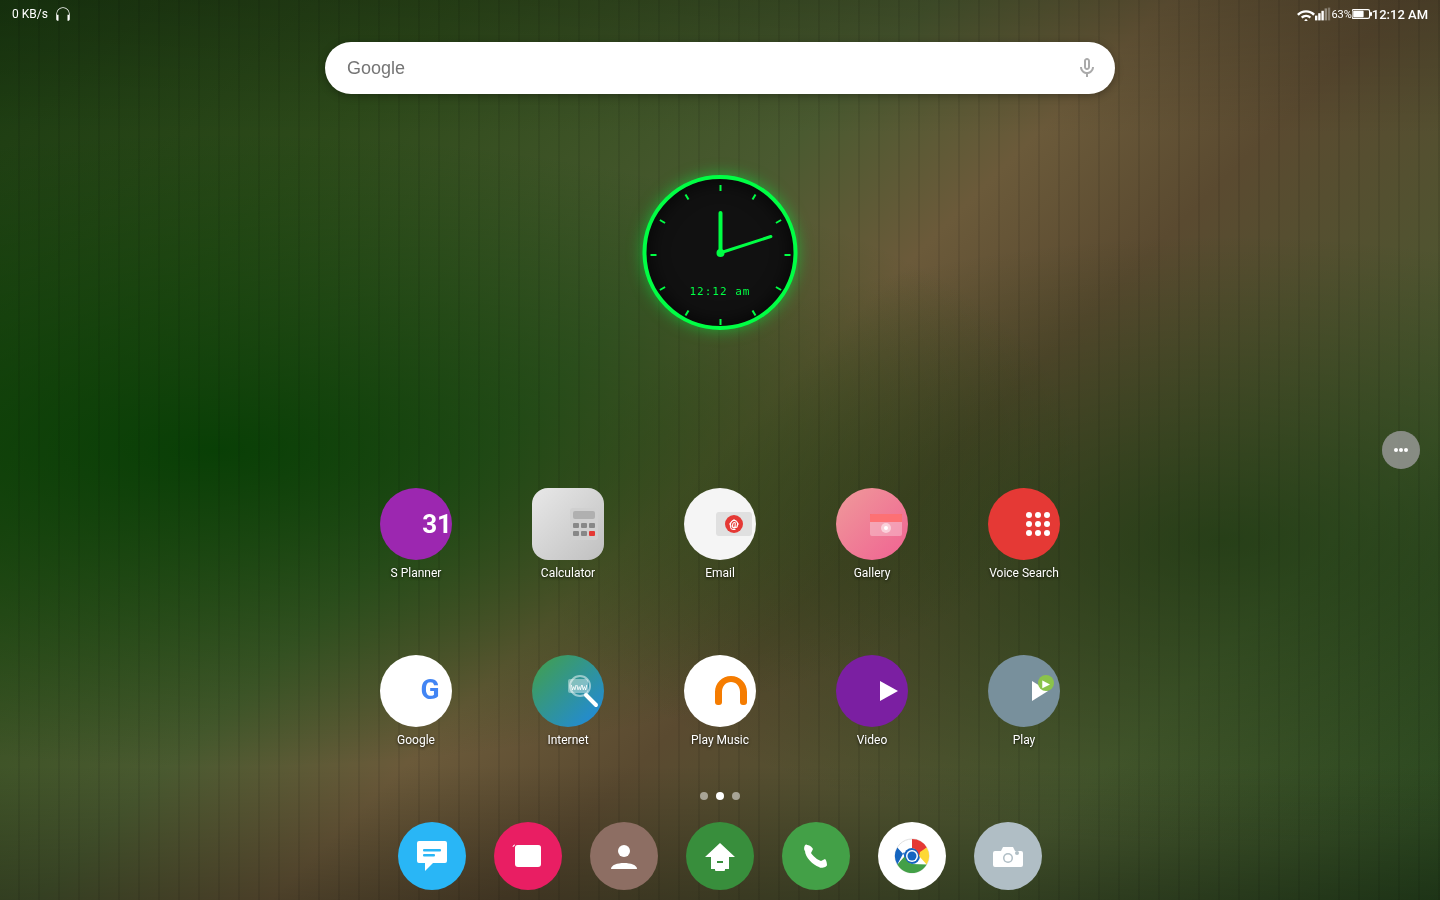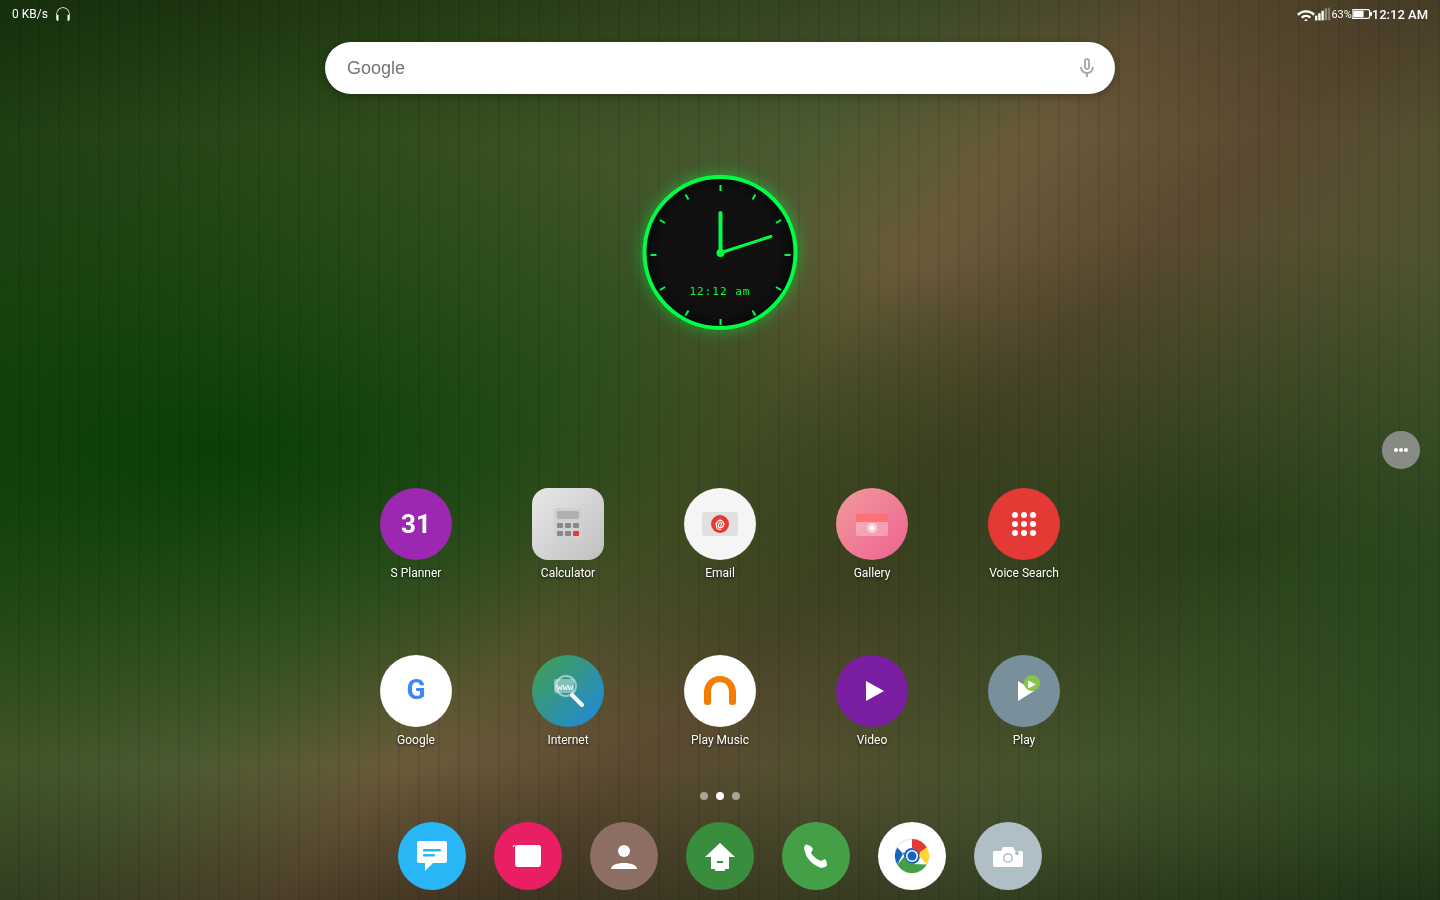--- a/index.html
+++ b/index.html
@@ -231,21 +231,21 @@
       cursor: pointer;
       width: 90px;
     }
 
     .app-icon-img {
       width: 72px;
       height: 72px;
       border-radius: 50%;
       display: flex;
       align-items: center;
-      justify-content: center;
+      justify-content: flex-end;
       font-size: 30px;
       color: white;
       position: relative;
       overflow: hidden;
       flex-shrink: 0;
     }
 
     .app-label {
       color: white;
       font-size: 12px;

